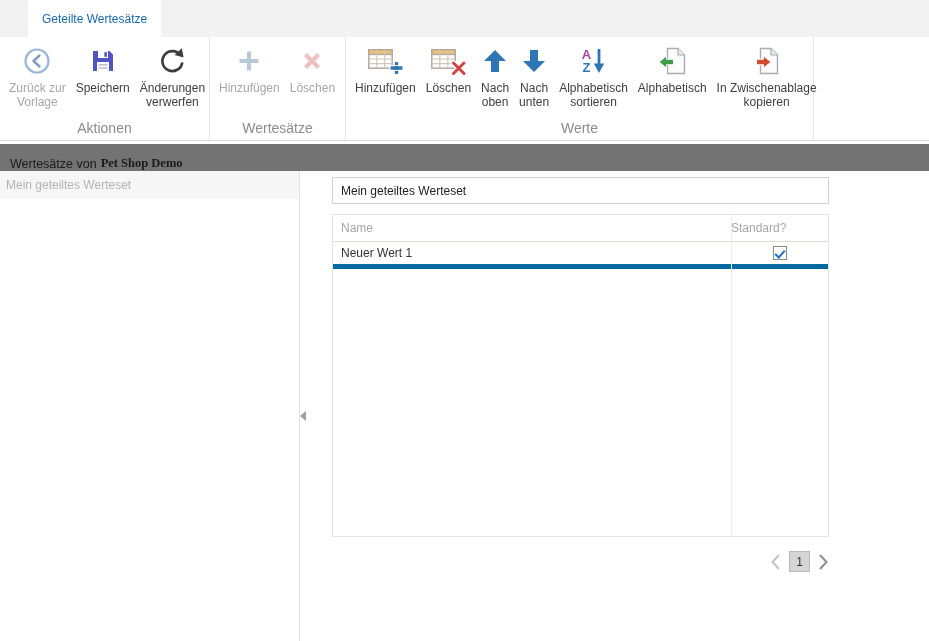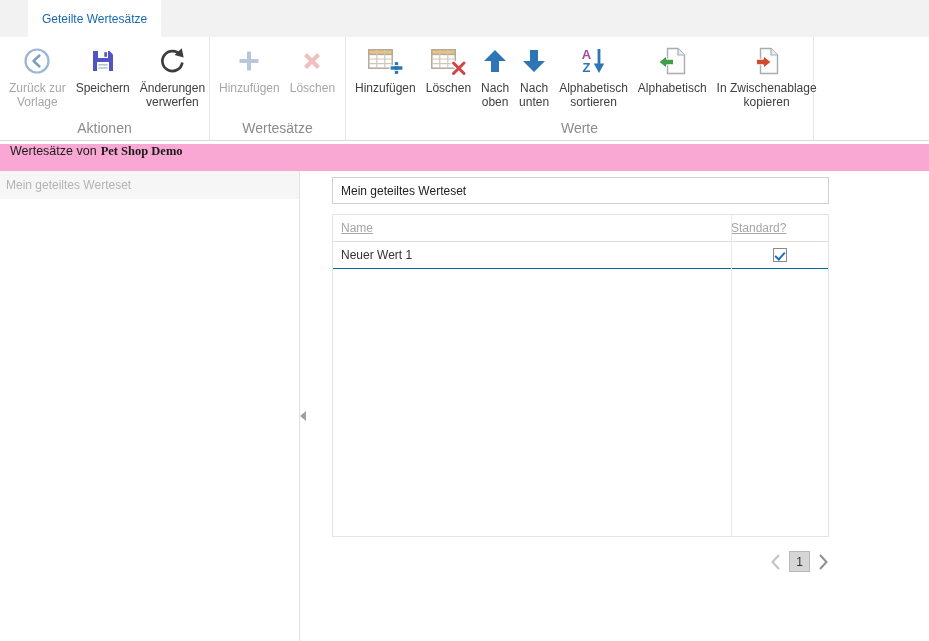--- a/index.html
+++ b/index.html
@@ -23,43 +23,43 @@
   .iconbox { height:40px; display:flex; align-items:center; justify-content:center; gap:2px; }
   .lbl { font-size:12px; line-height:14px; white-space:nowrap; color:#404040; }
   .rbtn.disabled .lbl { color:#a6a6a6; }
   .rbtn.disabled { cursor:default; }
   .glabel { margin-top:auto; text-align:center; font-size:14px; color:#8c8c8c; padding:3px 0 4px; }
   .azcol { display:flex; flex-direction:column; font-weight:bold; font-size:13px; line-height:13px; }
   .azA { color:#a04ba0; }
   .azZ { color:#2e75b6; }
 
   
-  .infobar { position:absolute; top:144px; left:0; width:100%; height:27px; background:#f9a8d4;
-             display:flex; align-items:flex-start; padding-left:10px; color:#1b1b1b; font-size:12.5px; }
+  .infobar { position:absolute; top:144px; left:0; width:100%; height:27px; background:#737373;
+             display:flex; align-items:flex-end; padding-left:10px; color:#1b1b1b; font-size:12.5px; }
   .infobar .bold { font-weight:bold; margin-left:4px;font-family:Liberation Serif, serif; }
 
   
   .sidebar { position:absolute; top:171px; left:0; width:300px; height:470px; background:#fff;
              border-right:1px solid #e2e2e2; }
   .sb-item { height:28px; display:flex; align-items:center; padding-left:6px; background:#f6f6f6;
              color:#b3b3b3; cursor:pointer; }
   .collapse { position:absolute; left:297px; top:403px; width:12px; height:26px; display:flex;
               align-items:center; justify-content:center; cursor:pointer; z-index:5; }
 
   
   .main { position:absolute; top:171px; left:301px; width:628px; height:470px; background:#fff; }
   .name-input { position:absolute; left:31px; top:6px; width:497px; height:27px; border:1px solid #d0d0d0;
                 padding:0 8px; font:12px "Liberation Sans", sans-serif; color:#222; outline:none; background:#fff; }
 
   .grid { position:absolute; left:31px; top:43px; width:497px; height:323px; border:1px solid #e4e4e4; background:#fff; }
   .vline { position:absolute; left:398px; top:0; bottom:0; width:1px; background:#ecebe7; }
-  .ghead { display:flex; height:27px; border-bottom:1px solid #e2ded6; color:#a6a6a6;text-decoration:underline; }
+  .ghead { display:flex; height:27px; border-bottom:1px solid #e2ded6; color:#a6a6a6; }
   .h-name { width:398px; display:flex; align-items:center; padding-left:8px; }
   .h-std { flex:1; display:flex; align-items:center; padding-left:0; }
-  .grow { display:flex; height:27px; border-bottom:1px solid #0369a1; align-items:center; cursor:default; }
+  .grow { display:flex; height:27px; border-bottom:5px solid #0369a1; align-items:center; cursor:default; }
   .c-name { width:398px; padding-left:8px; color:#333; }
   .c-std { flex:1; display:flex; justify-content:center; }
   .cb { width:14px; height:14px; border:1px solid #c9c9c9; background:#fff; position:relative; cursor:pointer; }
   .cb.checked { border-color:#8a8a8a; }
   .cb.checked::after { content:""; position:absolute; left:1.5px; top:2.5px; width:8px; height:4px;
                        border-left:2px solid #1e6fbf; border-bottom:2px solid #1e6fbf; transform:rotate(-48deg); }
 
   .pager { position:absolute; top:380px; left:31px; width:497px; display:flex; justify-content:flex-end;
            align-items:center; gap:8px; }
   .parrow { display:flex; align-items:center; cursor:pointer; }

